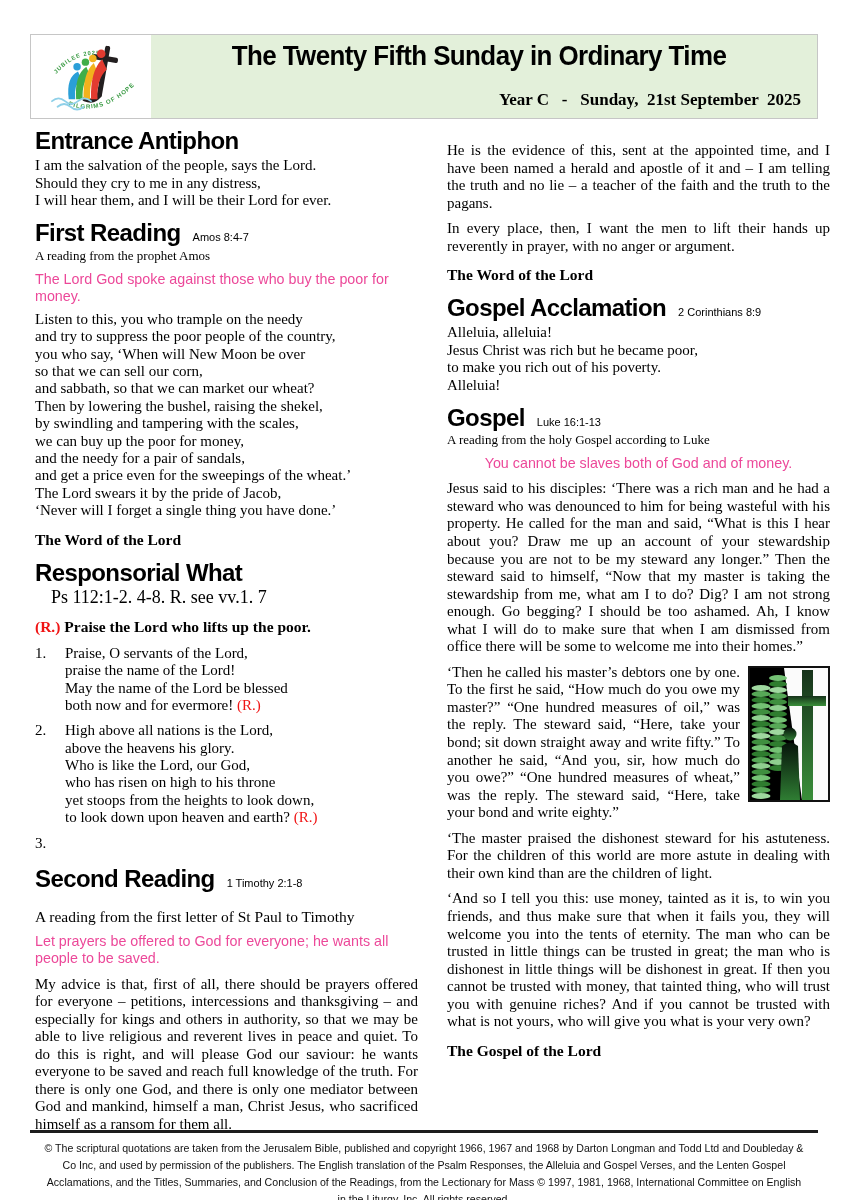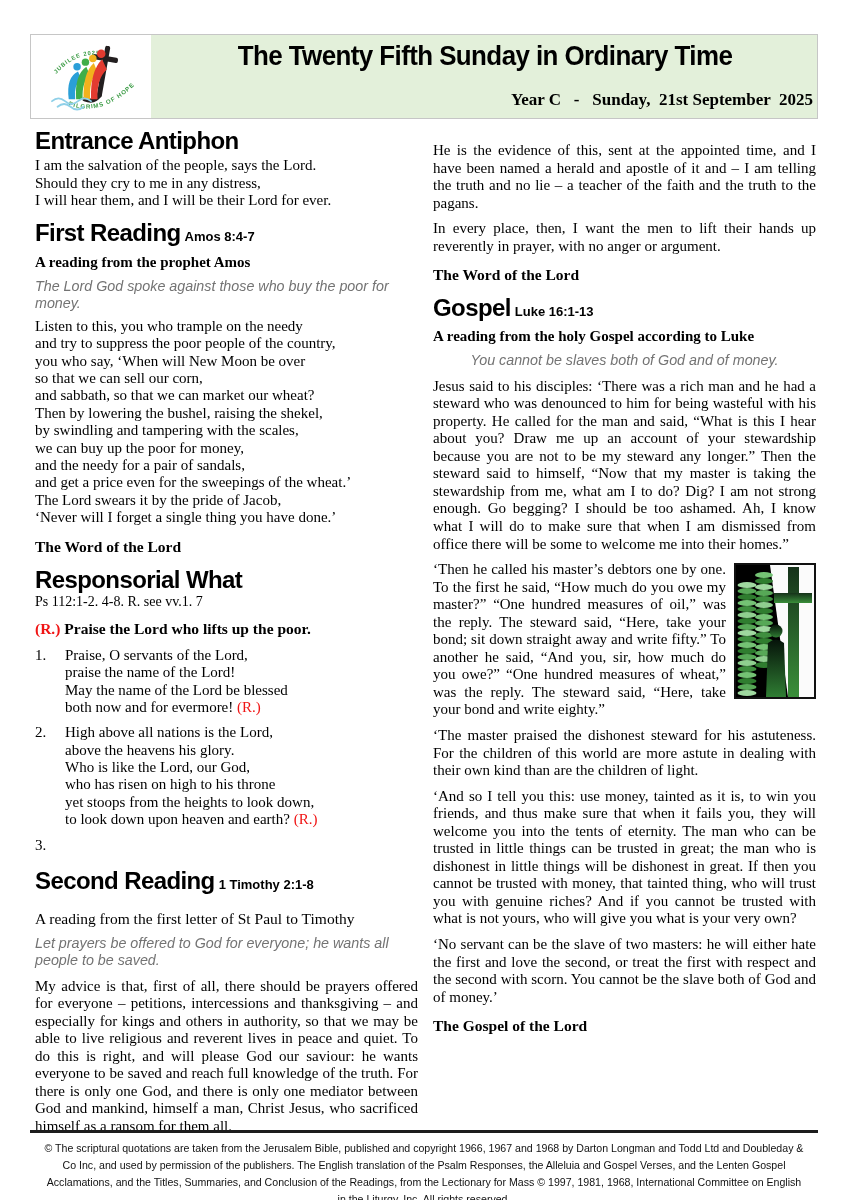--- a/index.html
+++ b/index.html
@@ -17,65 +17,65 @@
     background:#e3f0da; border:1px solid #c6c6c6;
     display:flex;
   }
   .logo-box {
     width:120px; height:100%; background:#ffffff;
     display:flex; align-items:center; justify-content:center;
     flex:0 0 120px;
   }
   .header-text {
     flex:1; display:flex; flex-direction:column; justify-content:space-between;
-    padding:6px 4px 8px 6px;
+    padding:6px 16px 8px 6px;
   }
   .header-title {
     text-align:center;
     font-family:"Liberation Sans", sans-serif;
     font-weight:bold; font-size:27px; letter-spacing:-0.6px;
     transform:scaleX(0.96); transform-origin:center;
   }
   .header-sub {
     text-align:right;
     font-family:"Liberation Serif", serif;
     font-weight:bold; font-size:17px; white-space:pre;
   }
 
   
   .content {
     position:absolute; left:35px; top:126px; width:781px;
-    display:flex; gap:15px;
+    display:flex; gap:29px;
   }
   .col { width:383px; flex:0 0 383px; }
 
   .section-head {
     font-family:"Liberation Sans", sans-serif;
     margin:11px 0 2px 0; line-height:1.05;
   }
   .section-head.first { margin-top:2px; }
   .head-label { font-weight:bold; font-size:24px; letter-spacing:-0.6px; }
-  .head-ref { font-weight:bold; font-size:13px; margin-left:4px; letter-spacing:0; }
-
-  .source-bold  { font-size:15px; font-weight:bold;  margin:8px 0 0 0; }
+  .head-ref { font-weight:normal; font-size:11px; margin-left:12px; letter-spacing:0; }
+
+  .source-bold  { font-size:13px; font-weight:normal;  margin:2px 0 0 0; }
   .source-plain { font-size:15.5px; font-weight:normal; margin:17px 0 0 0; }
 
   .summary {
-    color:#737373; font-family:"Liberation Sans", sans-serif;
-    font-style:italic; font-size:14.3px; margin:7px 0 6px 0; line-height:1.2;
+    color:#ec4899; font-family:"Liberation Sans", sans-serif;
+    font-size:14.3px; margin:7px 0 6px 0; line-height:1.2;
   }
   .summary.centered { text-align:center; }
 
   .lines { white-space:pre-line; font-size:15px; line-height:1.16; margin:4px 0; }
   .para  { text-align:justify; font-size:15px; line-height:1.17; margin:8px 0; }
   .ending { font-weight:bold; font-size:15.5px; margin:11px 0 9px 0; }
 
   .red { color:#f01414; }
 
-  .psalm-ref { font-size:14px; margin:1px 0 4px 0; }
+  .psalm-ref { font-size:18px; margin:1px 0 4px 16px; }
   .response { font-weight:bold; font-size:15.5px; margin:10px 0 9px 0; }
   .verse { display:flex; margin:8px 0; font-size:15px; line-height:1.16; }
   .vnum { flex:0 0 30px; }
   .vlines { white-space:pre-line; }
 
   
   .gospel-figure {
     float:right; width:82px; height:136px;
     margin:2px 0 3px 8px;
     border:2px solid #111; background:#000;
@@ -210,20 +210,27 @@
     </div>
 
     <div class="col">
 
       <div>
         <p class="para" style="margin-top:16px;">He is the evidence of this, sent at the appointed time, and I have been named a herald and apostle of it and – I am telling the truth and no lie – a teacher of the faith and the truth to the pagans.</p>
         <p class="para">In every place, then, I want the men to lift their hands up reverently in prayer, with no anger or argument.</p>
         <div class="ending">The Word of the Lord</div>
       </div>
 
+      <div>
+        <div class="section-head"><span class="head-label">Gospel Acclamation</span><span class="head-ref">2 Corinthians 8:9</span></div>
+        <div class="lines">Alleluia, alleluia!
+Jesus Christ was rich but he became poor,
+to make you rich out of his poverty.
+Alleluia!</div>
+      </div>
 
       <div>
         <div class="section-head"><span class="head-label">Gospel</span><span class="head-ref">Luke 16:1-13</span></div>
         <div class="source-bold">A reading from the holy Gospel according to Luke</div>
         <div class="summary centered">You cannot be slaves both of God and of money.</div>
 
         <p class="para">Jesus said to his disciples: ‘There was a rich man and he had a steward who was denounced to him for being wasteful with his property. He called for the man and said, “What is this I hear about you? Draw me up an account of your stewardship because you are not to be my steward any longer.” Then the steward said to himself, “Now that my master is taking the stewardship from me, what am I to do? Dig? I am not strong enough. Go begging? I should be too ashamed. Ah, I know what I will do to make sure that when I am dismissed from office there will be some to welcome me into their homes.”</p>
 
         <p class="para">
           <span class="gospel-figure">
@@ -293,21 +300,20 @@
                 <circle cx="40" cy="66" r="6.5" fill="url(#figGrad)"></circle>
                 <path d="M 32 78 Q 40 71 48 78 L 50 132 L 30 132 Z" fill="url(#figGrad)"></path>
               </g>
             </svg>
           </span>
           <span>‘Then he called his master’s debtors one by one. To the first he said, “How much do you owe my master?” “One hundred measures of oil,” was the reply. The steward said, “Here, take your bond; sit down straight away and write fifty.” To another he said, “And you, sir, how much do you owe?” “One hundred measures of wheat,” was the reply. The steward said, “Here, take your bond and write eighty.”</span>
         </p>
 
         <p class="para">‘The master praised the dishonest steward for his astuteness. For the children of this world are more astute in dealing with their own kind than are the children of light.</p>
         <p class="para">‘And so I tell you this: use money, tainted as it is, to win you friends, and thus make sure that when it fails you, they will welcome you into the tents of eternity. The man who can be trusted in little things can be trusted in great; the man who is dishonest in little things will be dishonest in great. If then you cannot be trusted with money, that tainted thing, who will trust you with genuine riches? And if you cannot be trusted with what is not yours, who will give you what is your very own?</p>
-        <p class="para">‘No servant can be the slave of two masters: he will either hate the first and love the second, or treat the first with respect and the second with scorn. You cannot be the slave both of God and of money.’</p>
         <div class="ending">The Gospel of the Lord</div>
       </div>
 
     </div>
   </div>
 
   <div class="footer">
     <div class="footer-text">© The scriptural quotations are taken from the Jerusalem Bible, published and copyright 1966, 1967 and 1968 by Darton Longman and Todd Ltd and Doubleday &amp; Co Inc, and used by permission of the publishers. The English translation of the Psalm Responses, the Alleluia and Gospel Verses, and the Lenten Gospel Acclamations, and the Titles, Summaries, and Conclusion of the Readings, from the Lectionary for Mass © 1997, 1981, 1968, International Committee on English in the Liturgy, Inc. All rights reserved.</div>
   </div>
 

